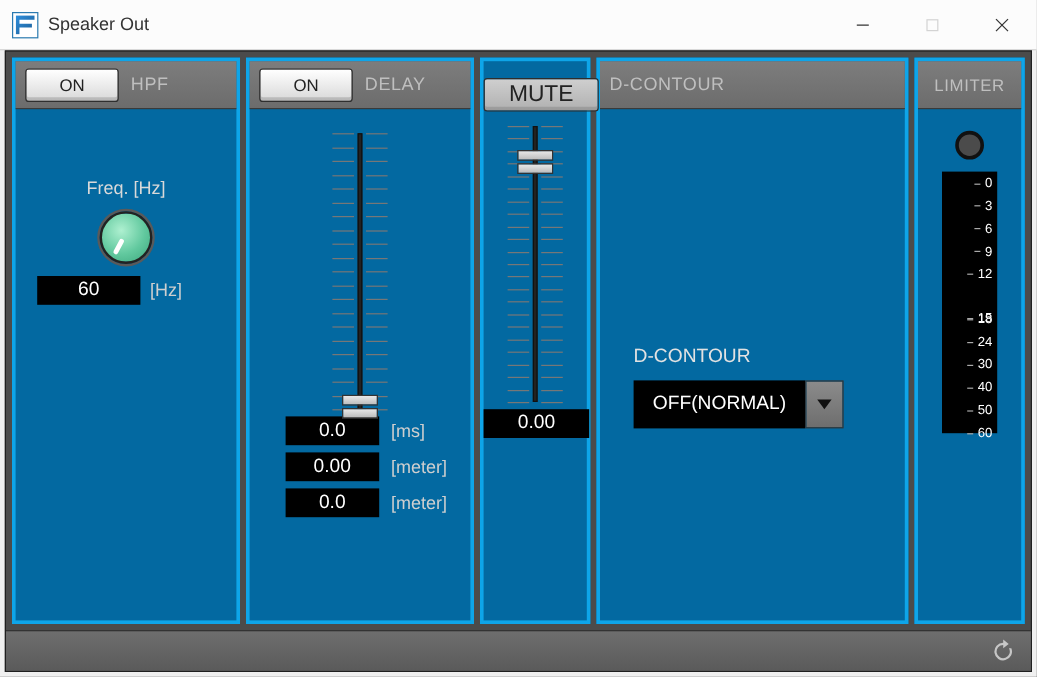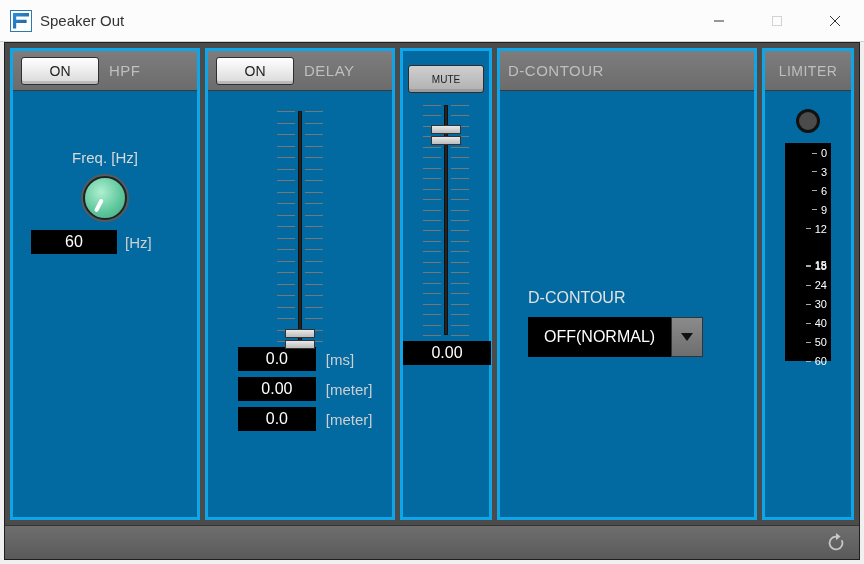--- a/index.html
+++ b/index.html
@@ -35,23 +35,23 @@
   .ph { height:40px; background:linear-gradient(#7d7d7d,#6c6c6c); display:flex; align-items:center; padding:0 8px; gap:10px; border-bottom:1px solid #3a3a3a;}
   .ph .label { color:#bfbfbf; font-size:15px; letter-spacing:0.5px; }
 
   .onbtn {
     width:78px; height:28px; border:1px solid #2f2f2f; background:linear-gradient(#fff,#d8d8d8);
     border-radius:3px; display:flex; align-items:center; justify-content:center;
     font-size:14px; color:#222; cursor:pointer;
     box-shadow: inset 0 -3px 0 rgba(0,0,0,0.15);
   }
   .mute {
-    width:76px; height:28px; border:1px solid #2d2d2d; background:linear-gradient(#cfcfcf,#b0b0b0);
+    width:96px; height:28px; border:1px solid #2d2d2d; background:linear-gradient(#cfcfcf,#b0b0b0);
     border-radius:3px; display:flex; align-items:center; justify-content:center;
-    font-size:10px; color:#222; cursor:pointer; margin:14px auto 10px;
+    font-size:19px; color:#222; cursor:pointer; margin:14px auto 10px;
     box-shadow: inset 0 -3px 0 rgba(0,0,0,0.12);
   }
 
   .body { flex:1; position:relative; }
 
   
   .hpf-body { padding-top:58px; text-align:center; color:#d9d9d9; }
   .hpf-body .fl { font-size:15px; margin-bottom:10px; }
   .knob {
     width:44px; height:44px; border-radius:50%; margin:0 auto 10px;

